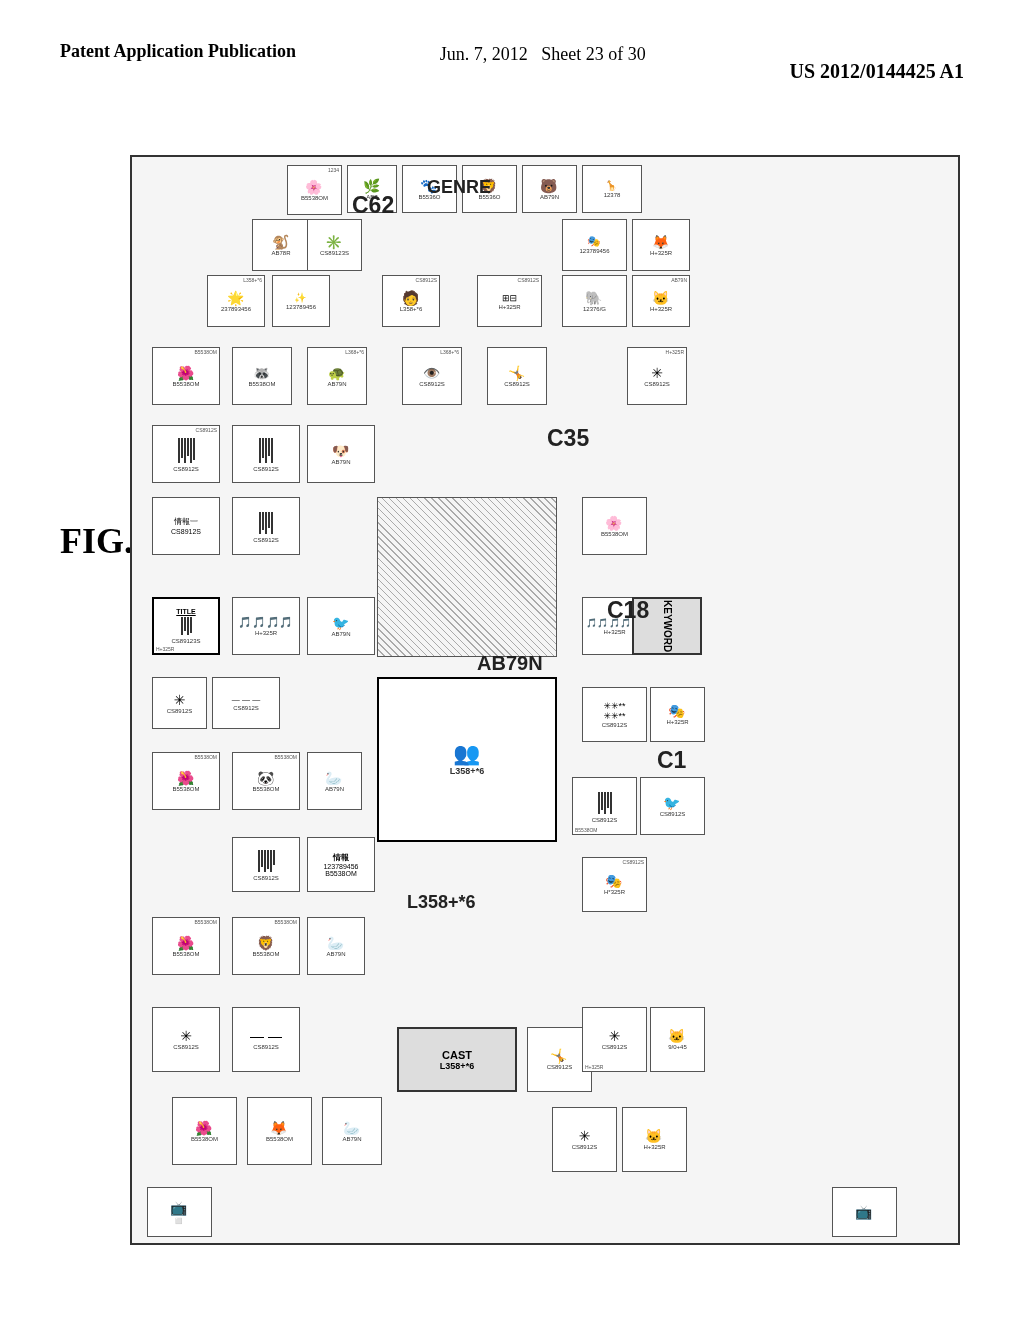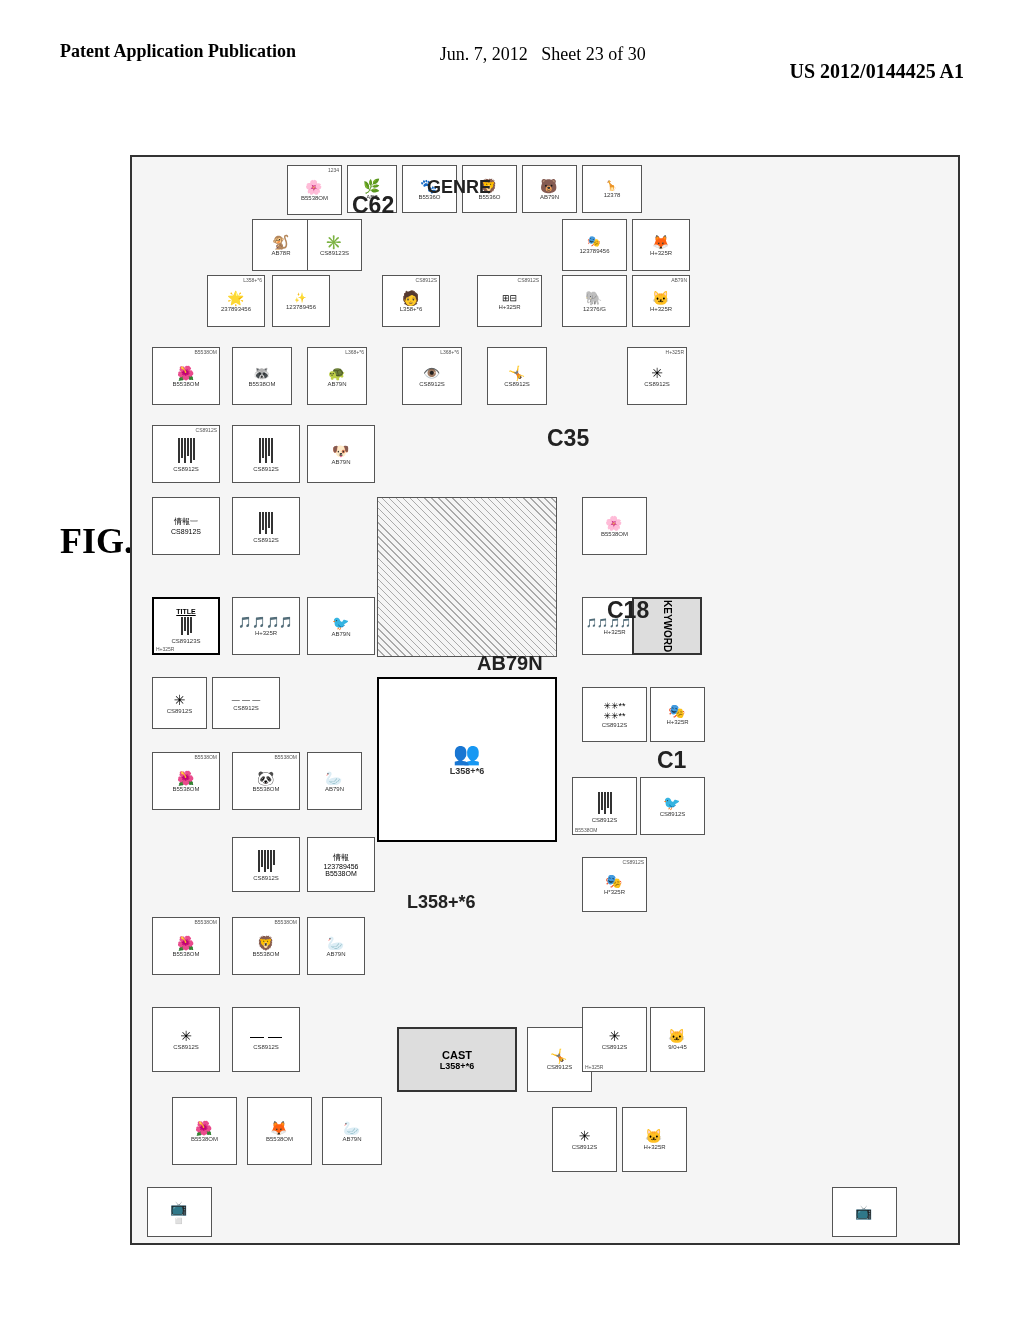--- a/index.html
+++ b/index.html
@@ -454,21 +454,21 @@
       <div class="bar" style="height:17px;"></div>
       <div class="bar" style="height:22px;"></div>
       <div class="bar" style="height:19px;"></div>
       <div class="bar" style="height:22px;"></div>
       <div class="bar" style="height:15px;"></div>
     </div>
     <span class="label">CS8912S</span>
   </div>
 
   <div class="info-box" style="left:175px; top:680px; width:68px; height:55px;">
-    <span style="font-size:8px;">情報</span>
+    <span style="font-size:8px;font-weight:bold;">情報</span>
     <span class="label">123789456</span>
     <span class="top-label">B5538OM</span>
   </div>
 
   <div class="thumb" style="left:450px; top:700px; width:65px; height:55px;">
     <span class="icon">🎭</span>
     <span class="label">H*325R</span>
     <span class="top-label">CS8912S</span>
   </div>
 

